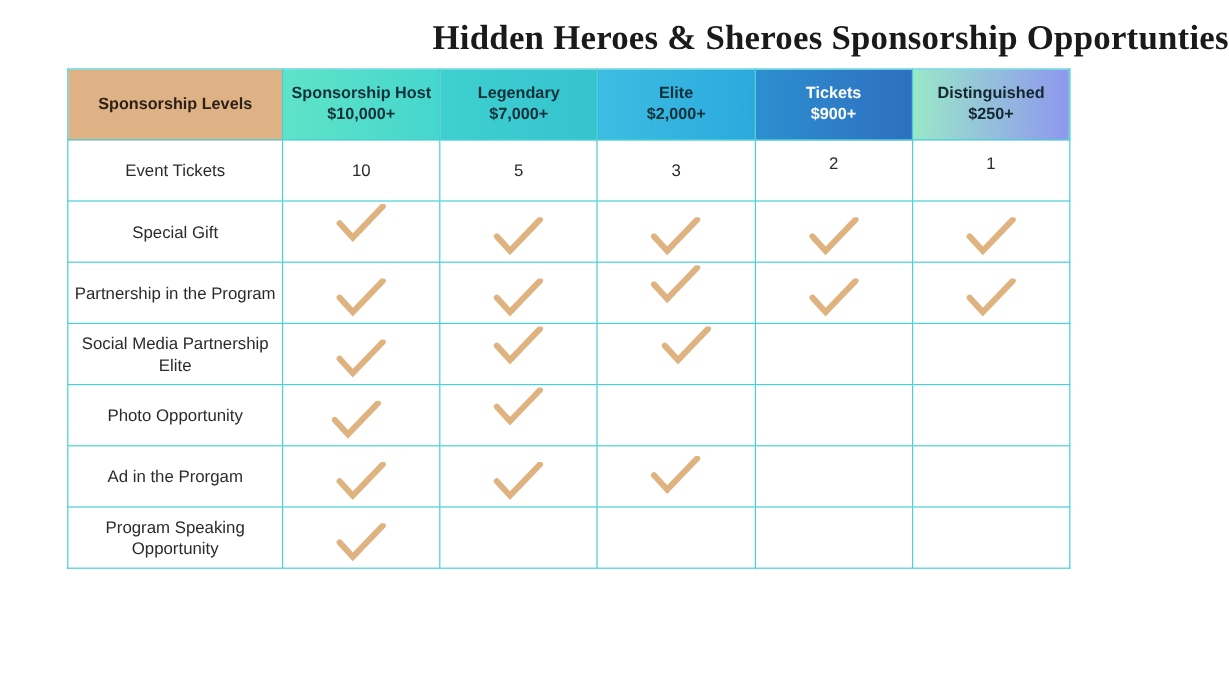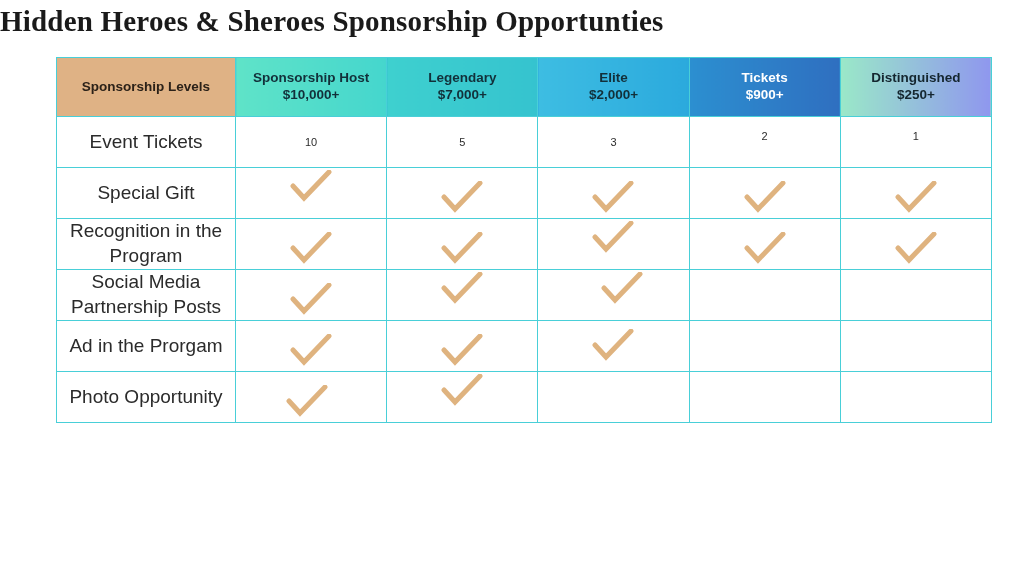--- a/index.html
+++ b/index.html
@@ -14,35 +14,35 @@
     overflow: hidden;
   }
   .page {
     position: relative;
     width: 1024px;
     height: 576px;
     background: #ffffff;
   }
   .title {
     position: absolute;
-    top: 5px;
+    top: 16px;
     left: 0;
     width: 1024px;
-    text-align: left;
+    text-align: right;
     font-family: "Liberation Serif", serif;
     font-weight: bold;
     font-size: 29px;
     color: #1a1a1a;
     letter-spacing: 0.2px;
   }
   table.sponsor-table {
     position: absolute;
     top: 57px;
     left: 56px;
-    width: 936px;
+    width: 836px;
     border-collapse: collapse;
     table-layout: fixed;
   }
   table.sponsor-table td,
   table.sponsor-table th {
     border: 1px solid #49cfd8;
     padding: 0;
     vertical-align: middle;
     text-align: center;
   }
@@ -86,25 +86,25 @@
   tbody tr {
     height: 51px;
   }
   tbody td {
     font-size: 13.5px;
     color: #2d2d2d;
     line-height: 1.3;
   }
   td.row-label {
     color: #2b2b2b;
-    font-size: 19px;
+    font-size: 14px;
     padding: 2px 8px;
   }
   td.value {
-    font-size: 11px;
+    font-size: 14px;
     color: #2b2b2b;
   }
   .check {
     display: inline-block;
     width: 44px;
     height: 34px;
     position: relative;
     vertical-align: middle;
   }
   .check svg {
@@ -200,21 +200,21 @@
         <td>
           <span class="check nudge-down">
             <svg viewBox="0 0 44 34">
                 <path d="M4 16 L15 28 L40 2" stroke="#dfb37f" stroke-width="5" fill="none" stroke-linecap="round"></path>
               </svg>
           </span>
         </td>
       </tr>
 
       <tr>
-        <td class="row-label">Recognition in the Program</td>
+        <td class="row-label">Partnership in the Program</td>
         <td>
           <span class="check nudge-down">
             <svg viewBox="0 0 44 34">
                 <path d="M4 16 L15 28 L40 2" stroke="#dfb37f" stroke-width="5" fill="none" stroke-linecap="round"></path>
               </svg>
           </span>
         </td>
         <td>
           <span class="check nudge-down">
             <svg viewBox="0 0 44 34">
@@ -239,21 +239,21 @@
         <td>
           <span class="check nudge-down">
             <svg viewBox="0 0 44 34">
                 <path d="M4 16 L15 28 L40 2" stroke="#dfb37f" stroke-width="5" fill="none" stroke-linecap="round"></path>
               </svg>
           </span>
         </td>
       </tr>
 
       <tr>
-        <td class="row-label">Social Media Partnership Posts</td>
+        <td class="row-label">Social Media Partnership Elite</td>
         <td>
           <span class="check nudge-down">
             <svg viewBox="0 0 44 34">
                 <path d="M4 16 L15 28 L40 2" stroke="#dfb37f" stroke-width="5" fill="none" stroke-linecap="round"></path>
               </svg>
           </span>
         </td>
         <td>
           <span class="check nudge-up">
             <svg viewBox="0 0 44 34">
@@ -266,20 +266,41 @@
             <svg viewBox="0 0 44 34">
                 <path d="M4 16 L15 28 L40 2" stroke="#dfb37f" stroke-width="5" fill="none" stroke-linecap="round"></path>
               </svg>
           </span>
         </td>
         <td class="cell-empty"></td>
         <td class="cell-empty"></td>
       </tr>
 
       <tr>
+        <td class="row-label">Photo Opportunity</td>
+        <td>
+          <span class="check nudge-down nudge-left">
+            <svg viewBox="0 0 44 34">
+                <path d="M4 16 L15 28 L40 2" stroke="#dfb37f" stroke-width="5" fill="none" stroke-linecap="round"></path>
+              </svg>
+          </span>
+        </td>
+        <td>
+          <span class="check nudge-up">
+            <svg viewBox="0 0 44 34">
+                <path d="M4 16 L15 28 L40 2" stroke="#dfb37f" stroke-width="5" fill="none" stroke-linecap="round"></path>
+              </svg>
+          </span>
+        </td>
+        <td class="cell-empty"></td>
+        <td class="cell-empty"></td>
+        <td class="cell-empty"></td>
+      </tr>
+
+      <tr>
         <td class="row-label">Ad in the Prorgam</td>
         <td>
           <span class="check nudge-down">
             <svg viewBox="0 0 44 34">
                 <path d="M4 16 L15 28 L40 2" stroke="#dfb37f" stroke-width="5" fill="none" stroke-linecap="round"></path>
               </svg>
           </span>
         </td>
         <td>
           <span class="check nudge-down">
@@ -293,36 +314,29 @@
             <svg viewBox="0 0 44 34">
                 <path d="M4 16 L15 28 L40 2" stroke="#dfb37f" stroke-width="5" fill="none" stroke-linecap="round"></path>
               </svg>
           </span>
         </td>
         <td class="cell-empty"></td>
         <td class="cell-empty"></td>
       </tr>
 
       <tr>
-        <td class="row-label">Photo Opportunity</td>
-        <td>
-          <span class="check nudge-down nudge-left">
-            <svg viewBox="0 0 44 34">
-                <path d="M4 16 L15 28 L40 2" stroke="#dfb37f" stroke-width="5" fill="none" stroke-linecap="round"></path>
-              </svg>
-          </span>
-        </td>
-        <td>
-          <span class="check nudge-up">
-            <svg viewBox="0 0 44 34">
-                <path d="M4 16 L15 28 L40 2" stroke="#dfb37f" stroke-width="5" fill="none" stroke-linecap="round"></path>
-              </svg>
-          </span>
-        </td>
-        <td class="cell-empty"></td>
-        <td class="cell-empty"></td>
-        <td class="cell-empty"></td>
-      </tr>
-
+        <td class="row-label">Program Speaking Opportunity</td>
+        <td>
+          <span class="check nudge-down">
+            <svg viewBox="0 0 44 34">
+                <path d="M4 16 L15 28 L40 2" stroke="#dfb37f" stroke-width="5" fill="none" stroke-linecap="round"></path>
+              </svg>
+          </span>
+        </td>
+        <td class="cell-empty"></td>
+        <td class="cell-empty"></td>
+        <td class="cell-empty"></td>
+        <td class="cell-empty"></td>
+      </tr>
 
     </tbody>
   </table>
 </div>
 
 </body></html>

